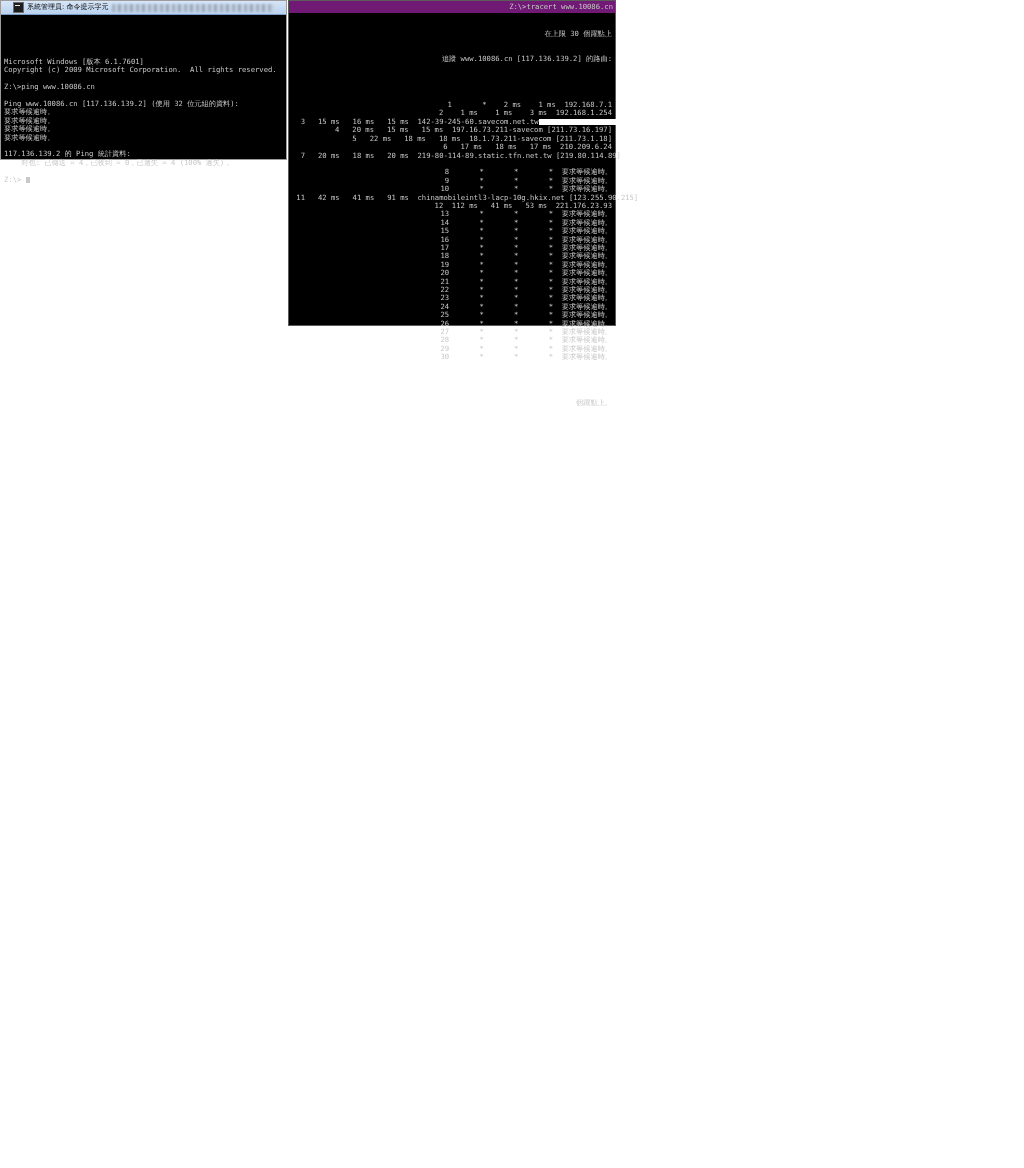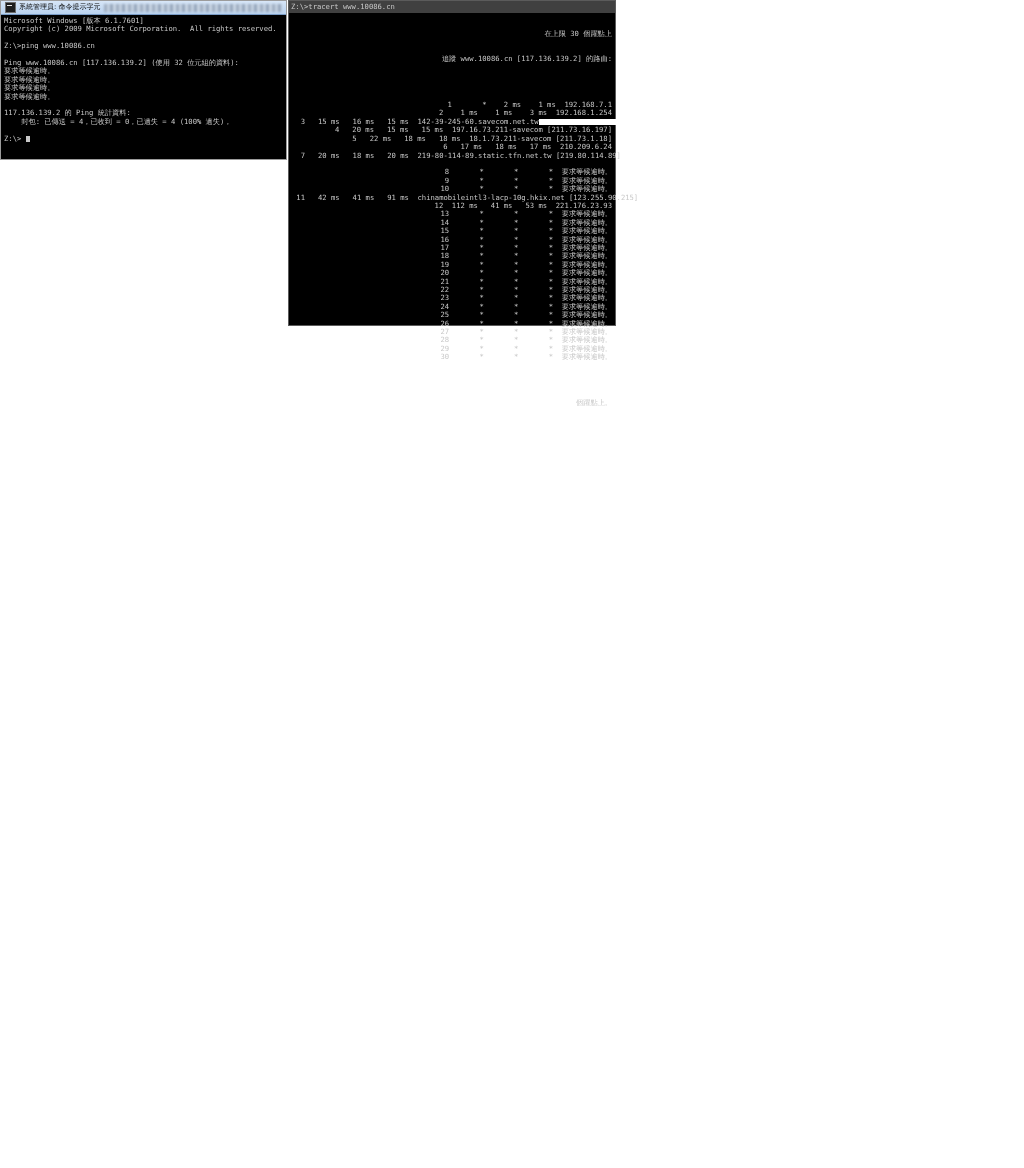--- a/index.html
+++ b/index.html
@@ -33,21 +33,21 @@
     height: 160px;
     border: 1px solid #9b9b9b;
   }
 
   #ping-titlebar {
     height: 13px;
     background: linear-gradient(to bottom, #d7e6f7, #b9d2ef);
     border-bottom: 1px solid #7a9cc6;
     display: flex;
     align-items: center;
-    padding: 0 4px;
+    padding: 0 12px;
     overflow: hidden;
     position: relative;
   }
 
   .title-icon {
     width: 9px;
     height: 9px;
     background: #1d1d1d;
     border: 1px solid #6d6d6d;
     margin-right: 3px;
@@ -86,20 +86,21 @@
     opacity: .85;
   }
 
   #ping-body {
     padding: 2px 3px;
     color: #c8c8c8;
     font-size: 7.2px;
     line-height: 8.4px;
     white-space: pre;
     font-family: "DejaVu Sans Mono", monospace;
+    margin-top: 41px;
   }
 
   .cursor-block {
     display: inline-block;
     width: 4px;
     height: 6px;
     background: #c8c8c8;
     vertical-align: -1px;
   }
 
@@ -108,23 +109,24 @@
     left: 288px;
     top: 0px;
     width: 328px;
     height: 326px;
     border: 1px solid #5b5b5b;
     background: #000000;
   }
 
   #tracert-titlebar {
     height: 11px;
-    background: #404040;
+    background: #701a75;
     border-bottom: 0px;
     padding: 1px 2px 0 2px;
+    text-align: right;
   }
 
   #tracert-titlebar .tt-text {
     font-family: "DejaVu Sans Mono", monospace;
     font-size: 7.2px;
     color: #c8c8c8;
     line-height: 9px;
     white-space: pre;
   }
 

